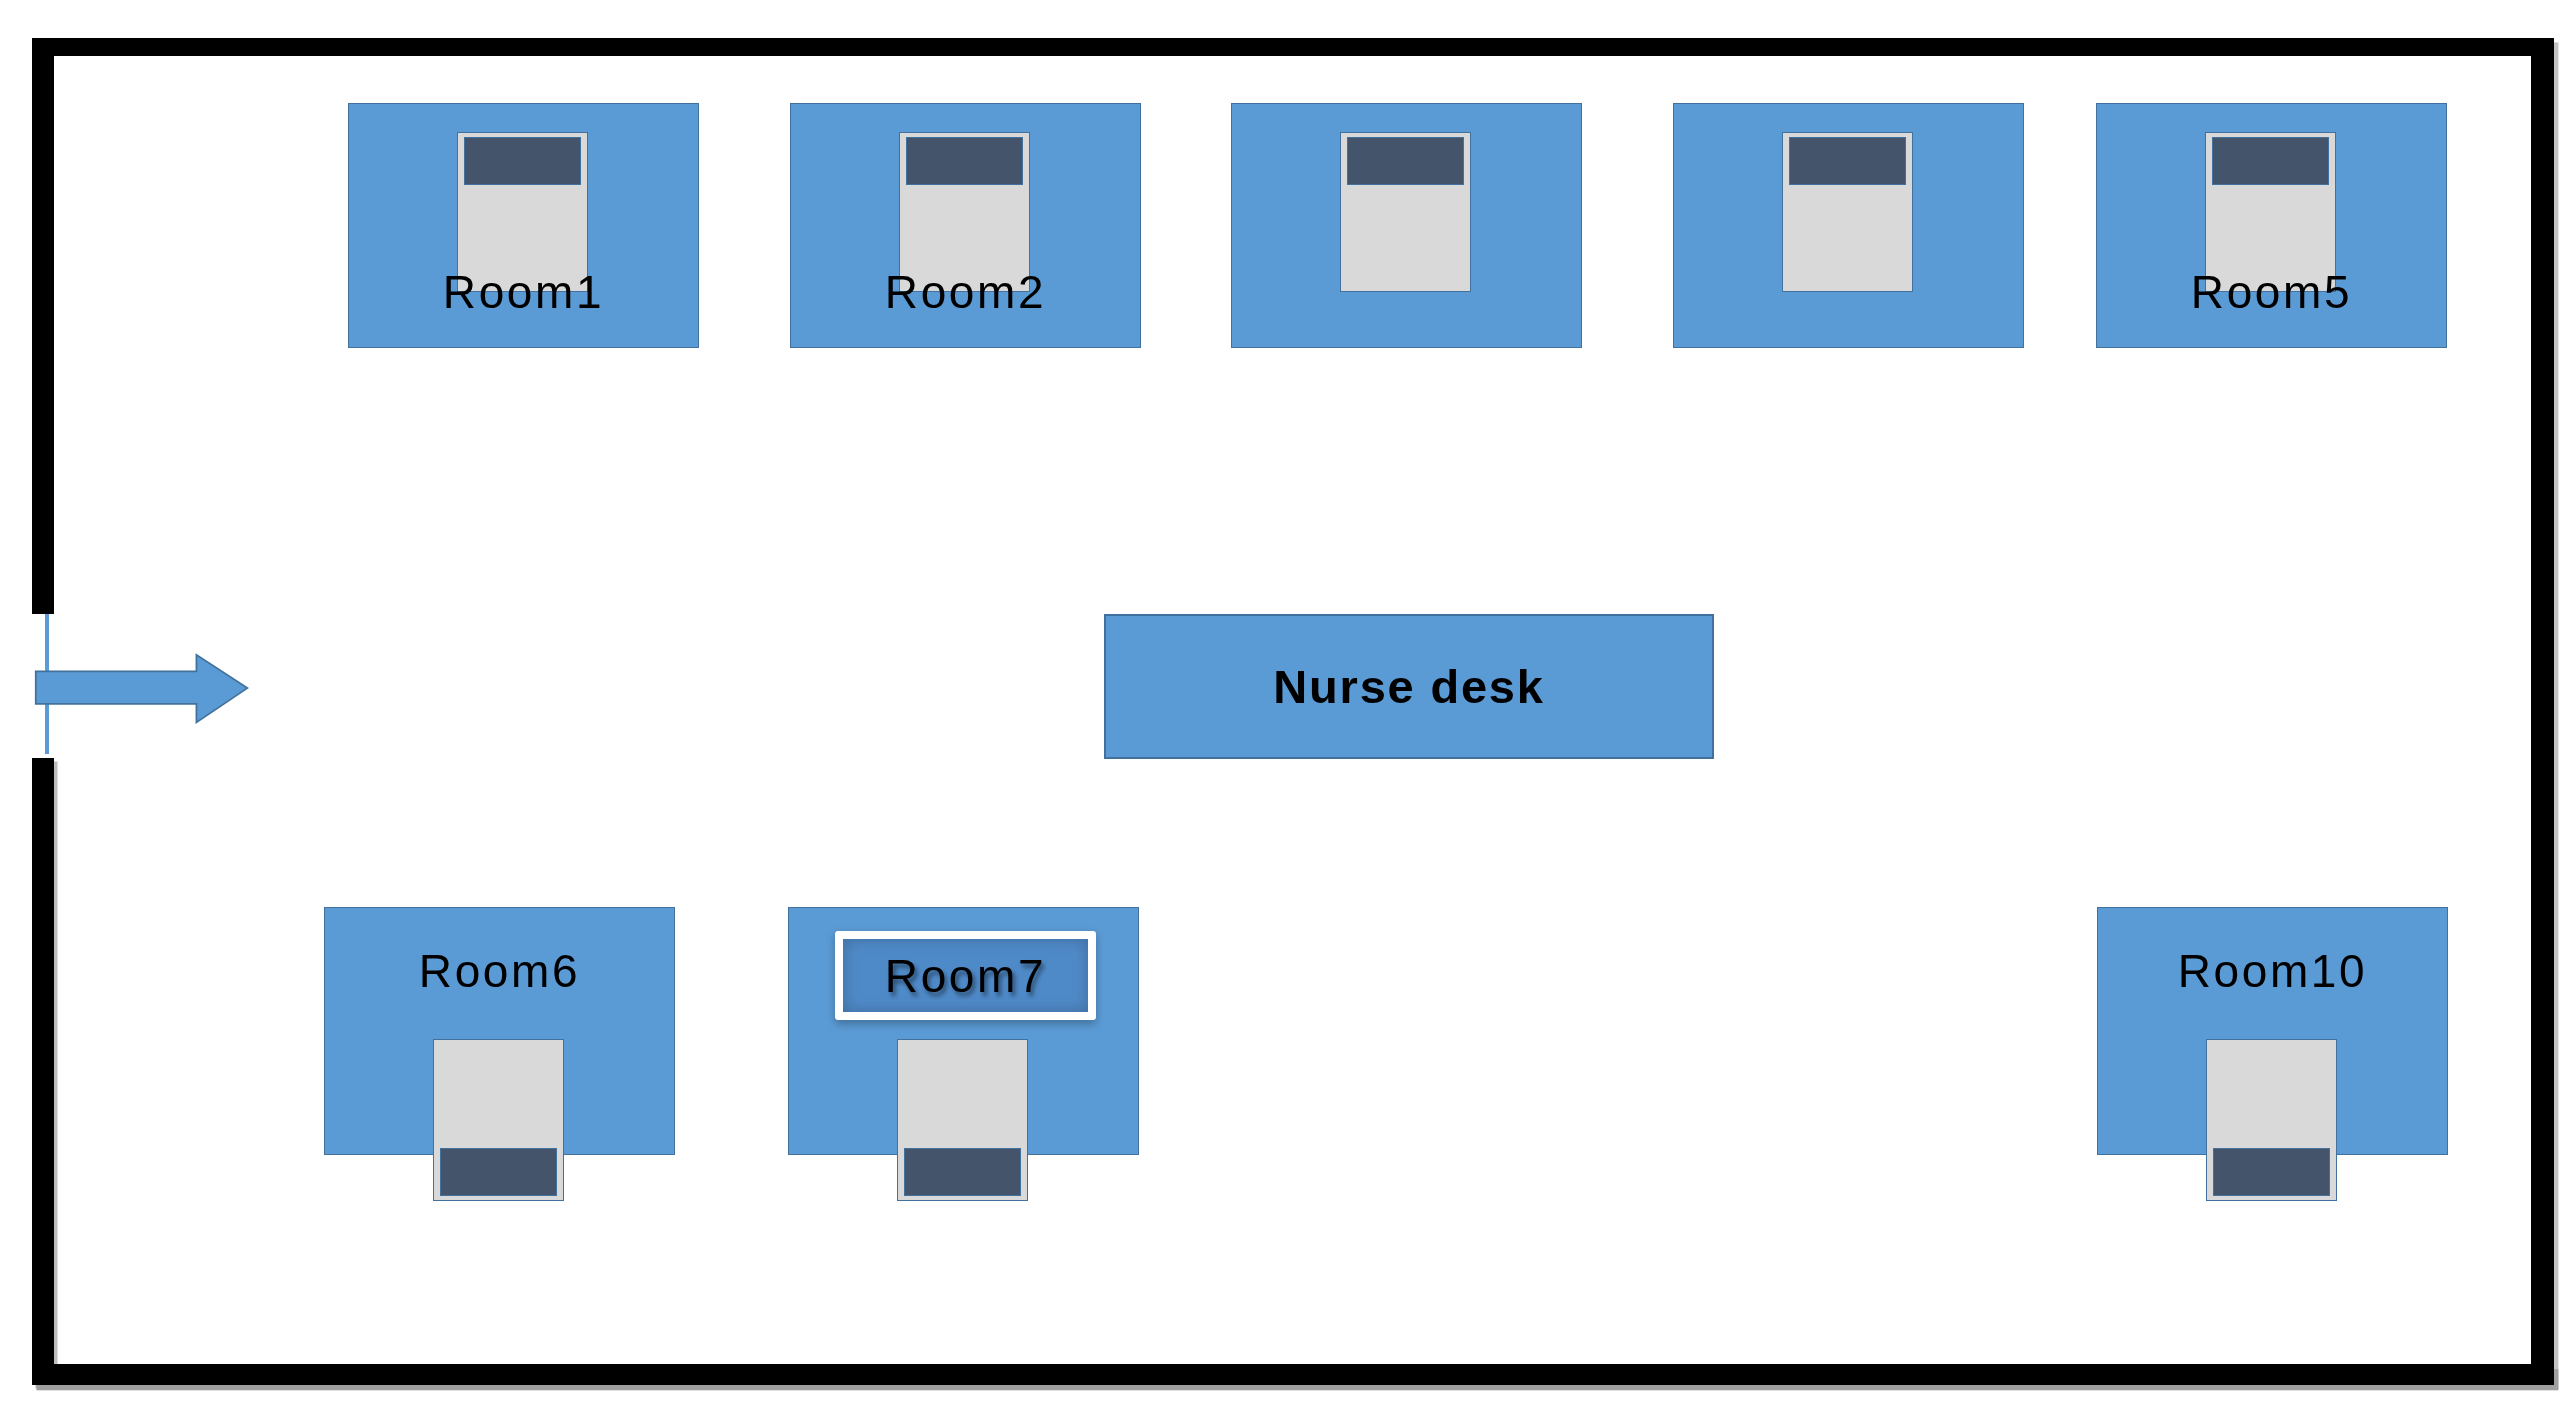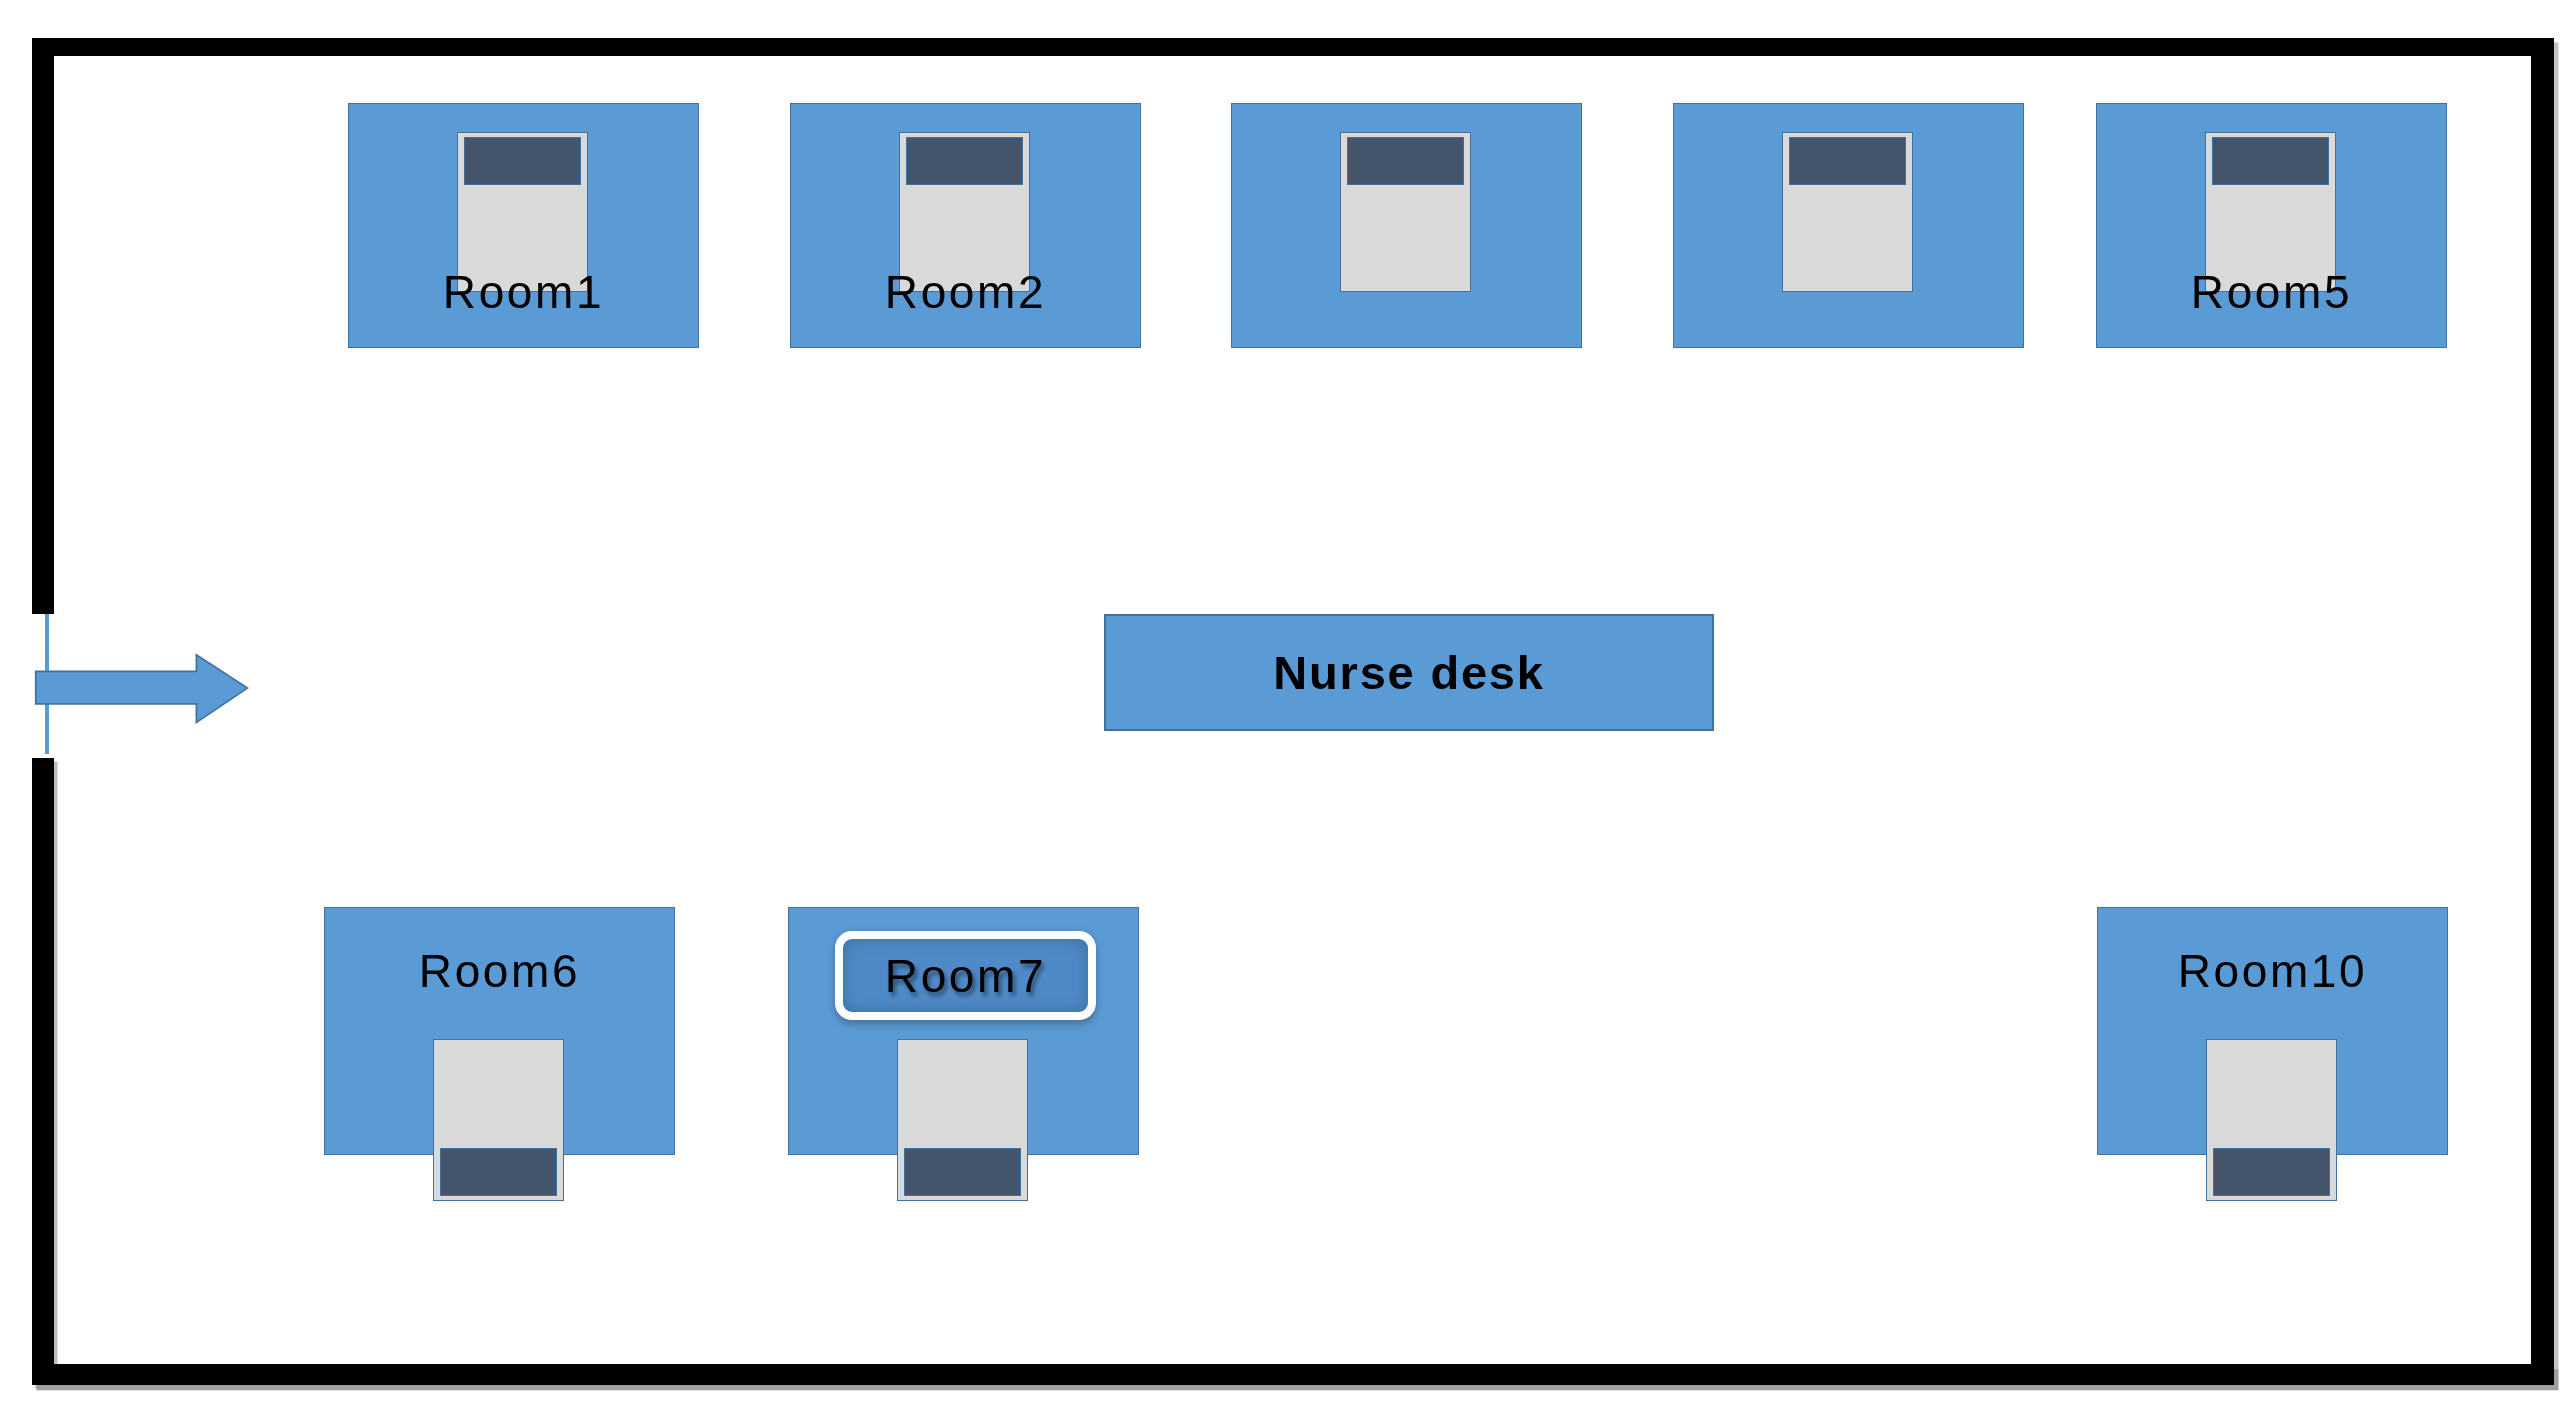--- a/index.html
+++ b/index.html
@@ -34,28 +34,28 @@
           border:1.8px solid var(--bed_border,#41719c);}
   .room.top .pillow{top:4.4px;}
   .room.bottom .pillow{bottom:4.4px;}
   
   .room-label{position:absolute;left:0;width:100%;text-align:center;font-size:46px;line-height:1;
               letter-spacing:2.6px;color:var(--label_text,#000);}
   .room.top .room-label{bottom:32px;}
   .room.bottom .room-label{top:40px;}
   
   .label-ring{position:absolute;left:46px;top:23px;width:261px;height:89px;box-sizing:border-box;
-              border:8.8px solid var(--highlight_ring,#fff);border-radius:17px;
+              border:8.8px solid var(--highlight_ring,#fff);border-radius:3px;
               background:var(--highlight_fill,#4f8ac8);
               display:flex;align-items:center;justify-content:center;
               box-shadow:0 3.5px 8.8px rgba(0,0,0,0.28), inset 0 0 16px rgba(0,0,0,0.22);}
   .label-ring .ring-label{font-size:46px;line-height:1;letter-spacing:2.6px;
               text-shadow:2.6px 3.5px 4.4px rgba(0,0,0,0.45);}
   
-  #nurse-desk{position:absolute;left:1104px;top:614px;width:610px;height:117px;box-sizing:border-box;
+  #nurse-desk{position:absolute;left:1104px;top:614px;width:610px;height:145px;box-sizing:border-box;
               background:var(--room_fill,#5b9bd5);border:2.6px solid var(--room_border,#41719c);
               display:flex;align-items:center;justify-content:center;}
   #nurse-desk .desk-label{font-size:47px;font-weight:bold;letter-spacing:1.8px;color:var(--label_text,#000);}
 </style>
 </head>
 <body>
 
 <div class="canvas">
 
   <div class="wall" id="wall-top"></div>

